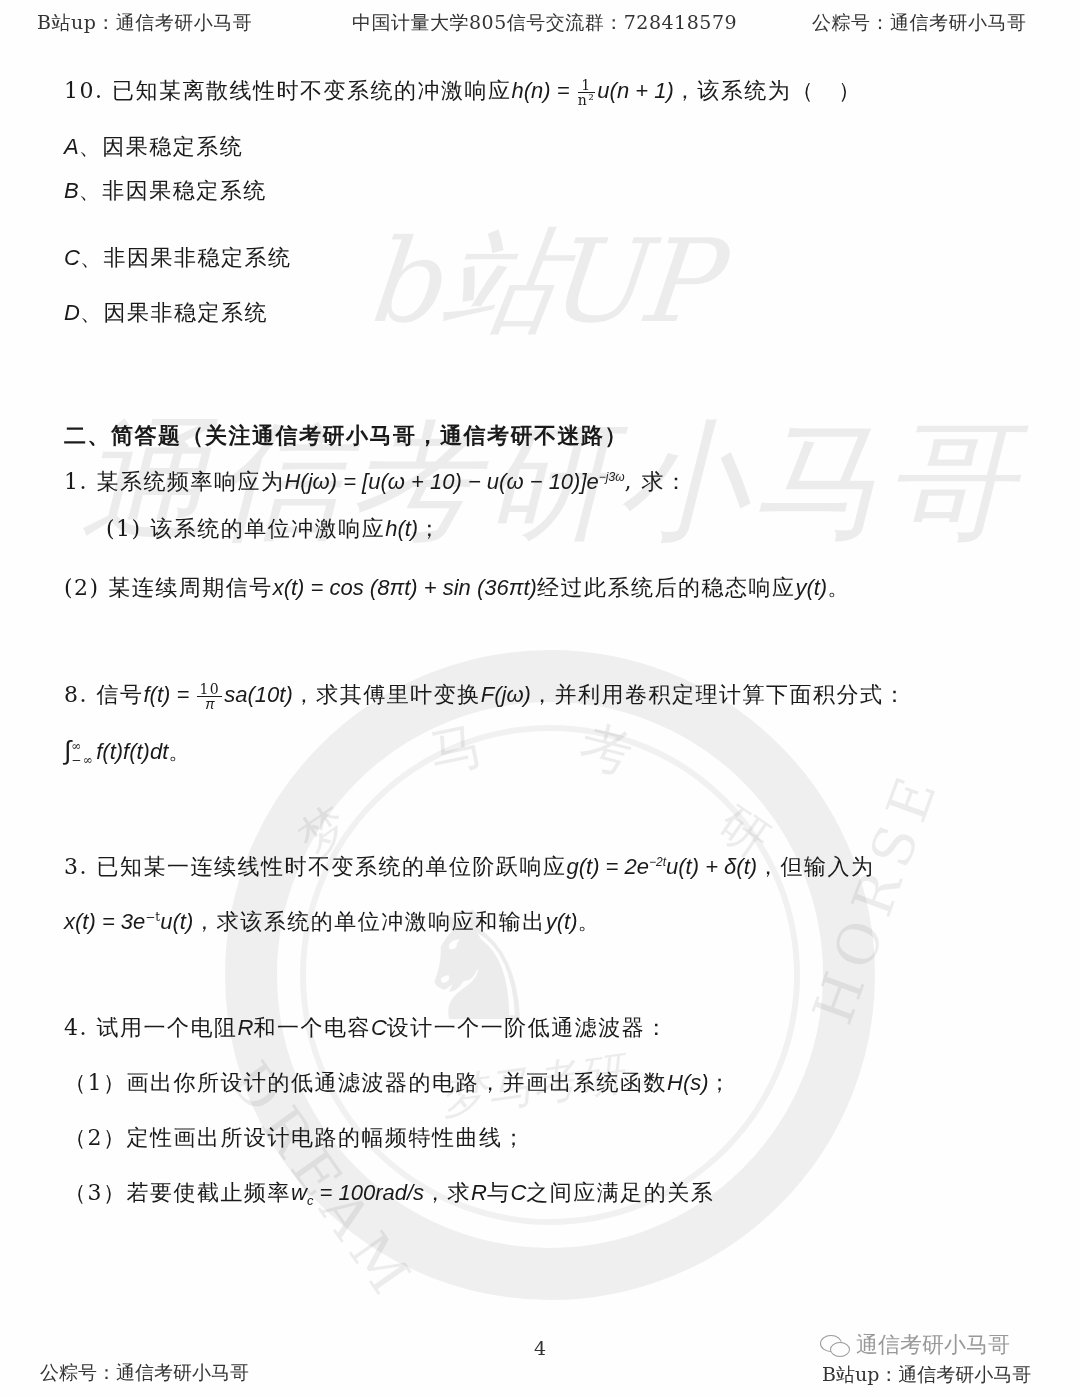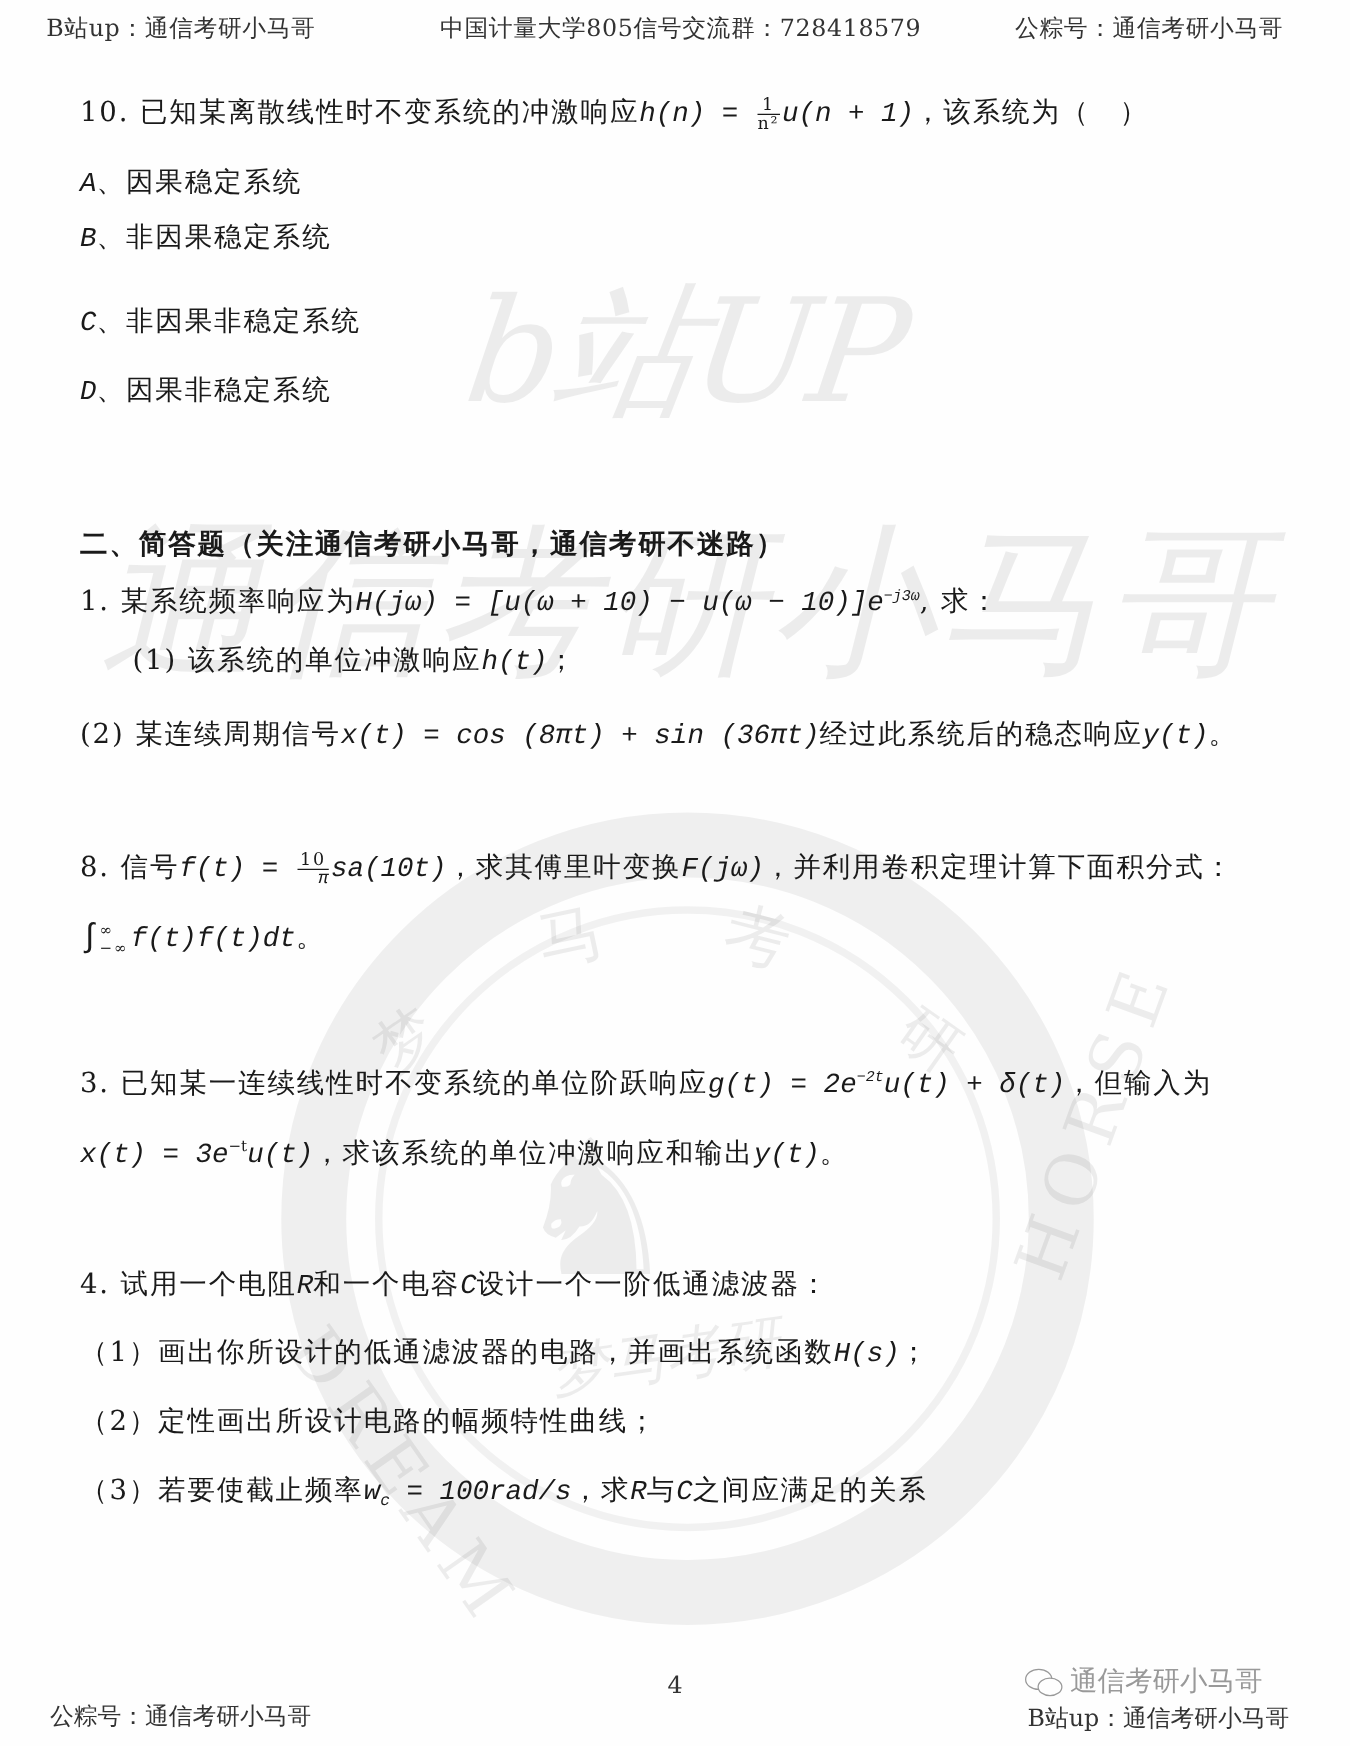--- a/index.html
+++ b/index.html
@@ -3,21 +3,21 @@
 <meta charset="utf-8">
 <style>
   html, body { margin:0; padding:0; }
   body {
     width:1080px; height:1397px; background:#fefefe; position:relative; overflow:hidden;
     font-family:"DejaVu Serif", serif; color:#1a1a1a;
   }
   .hdr { position:absolute; top:10px; font-size:19px; color:#333; font-family:"DejaVu Serif", serif; letter-spacing:0.5px; }
   .ftr { position:absolute; font-size:19px; color:#333; font-family:"DejaVu Serif", serif; }
   .line { position:absolute; left:64px; font-size:22px; line-height:30px; white-space:nowrap; letter-spacing:1.5px; }
-  .m { font-family:Liberation Mono, monospace; font-style:italic; letter-spacing:0;text-align:right; }
+  .m { font-family:Liberation Sans, sans-serif; font-style:italic; letter-spacing:0; }
   .mr { font-family:"DejaVu Serif", serif; letter-spacing:0; }
   .frac { display:inline-block; vertical-align:middle; text-align:center; font-size:14px; line-height:14px; margin:0 2px; }
   .frac .num { display:block; border-bottom:1px solid #1a1a1a; padding:0 2px; }
   .frac .den { display:block; }
   sup { font-size:12px; }
   sub { font-size:13px; }
   .bold { font-weight:bold; }
   .wm { position:absolute; color:rgba(0,0,0,0.07); font-family:"DejaVu Serif", serif; pointer-events:none; }
   .wm-circle { position:absolute; left:225px; top:650px; width:650px; height:650px; border-radius:50%; border:52px solid rgba(0,0,0,0.06); box-sizing:border-box; }
   .wm-inner { position:absolute; left:300px; top:725px; width:500px; height:500px; border-radius:50%; border:6px solid rgba(0,0,0,0.05); box-sizing:border-box; }

